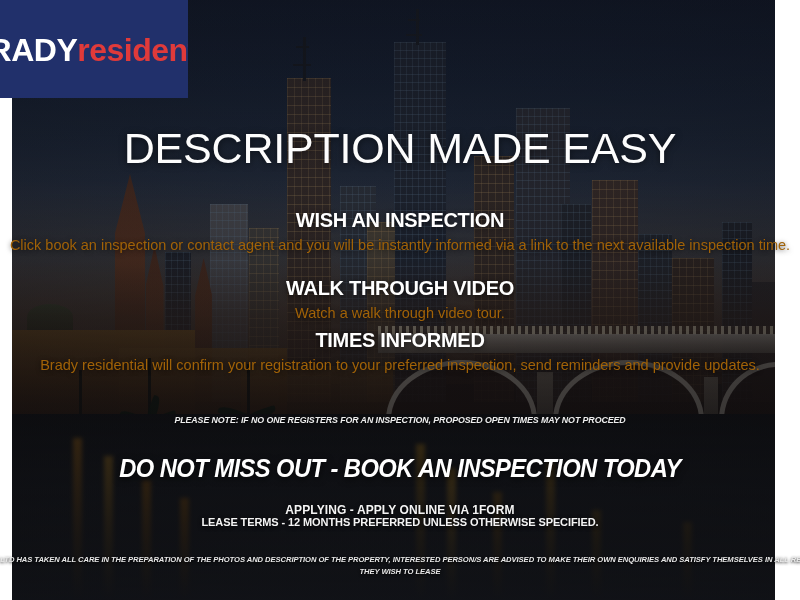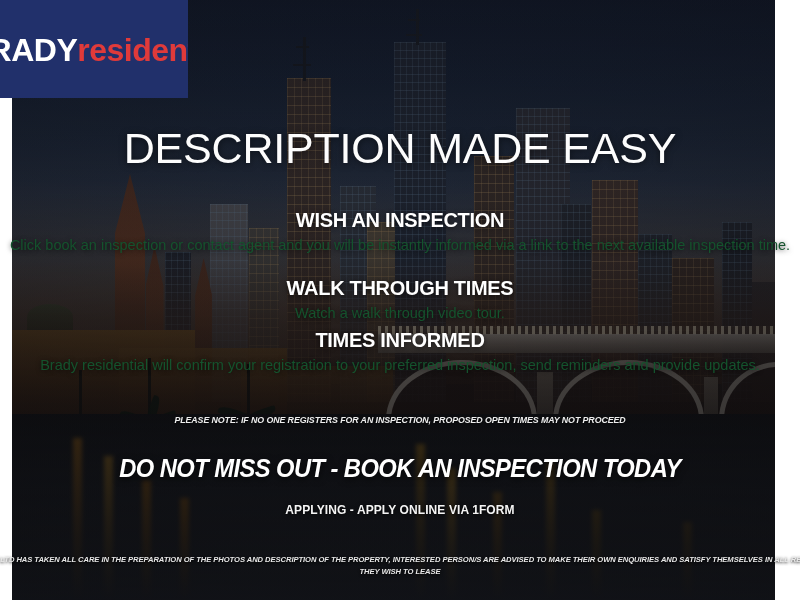--- a/index.html
+++ b/index.html
@@ -191,21 +191,21 @@
     font-weight:bold;
     letter-spacing:-0.3px;
     color:#ffffff;
     text-shadow:0 1px 5px rgba(0,0,0,.6);
     margin-bottom:4px;
   }
   .sec p {
     font-size:14.5px;
     font-weight:400;
     line-height:1.30;
-    color:#14532d;
+    color:#a16207;
     text-shadow:0 1px 5px rgba(0,0,0,.65);
   }
 
   #sec-book { top:209px; }
   #sec-video { top:277px; }
   #sec-informed { top:329px; }
 
   .pleasenote {
     position:absolute; left:0; right:0; top:414px;
     font-size:9.5px;
@@ -363,34 +363,35 @@
   <div id="overlay">
 
     <div class="headline">DESCRIPTION MADE EASY</div>
 
     <div class="sec" id="sec-book">
       <h2>WISH AN INSPECTION</h2>
       <p>Click book an inspection  or contact agent and you will be instantly  informed via a link  to the next available  inspection  time.</p>
     </div>
 
     <div class="sec" id="sec-video">
-      <h2>WALK THROUGH TIMES</h2>
+      <h2>WALK THROUGH VIDEO</h2>
       <p>Watch a walk  through  video  tour.</p>
     </div>
 
     <div class="sec" id="sec-informed">
       <h2>TIMES INFORMED</h2>
       <p>Brady residential will confirm your registration to your preferred inspection,  send reminders and provide  updates.</p>
     </div>
 
     <div class="pleasenote">PLEASE NOTE:  IF NO ONE REGISTERS FOR AN INSPECTION, PROPOSED OPEN TIMES MAY NOT PROCEED</div>
 
     <div class="bigcta">DO NOT MISS OUT -  BOOK AN INSPECTION TODAY</div>
 
     <div class="applying">APPLYING - APPLY ONLINE VIA 1FORM</div>
+    <div class="leaseterms">LEASE TERMS - 12 MONTHS PREFERRED UNLESS OTHERWISE SPECIFIED.</div>
 
     <div class="disclaimer">
       <span>TY LTD HAS TAKEN ALL CARE  IN THE PREPARATION  OF THE PHOTOS AND DESCRIPTION  OF THE PROPERTY,  INTERESTED   PERSON/S ARE ADVISED  TO MAKE THEIR  OWN ENQUIRIES  AND SATISFY THEMSELVES   IN ALL RESP</span>
       <span class="d2">THEY WISH  TO LEASE</span>
     </div>
 
   </div>
 </div>
 
 </body></html>

